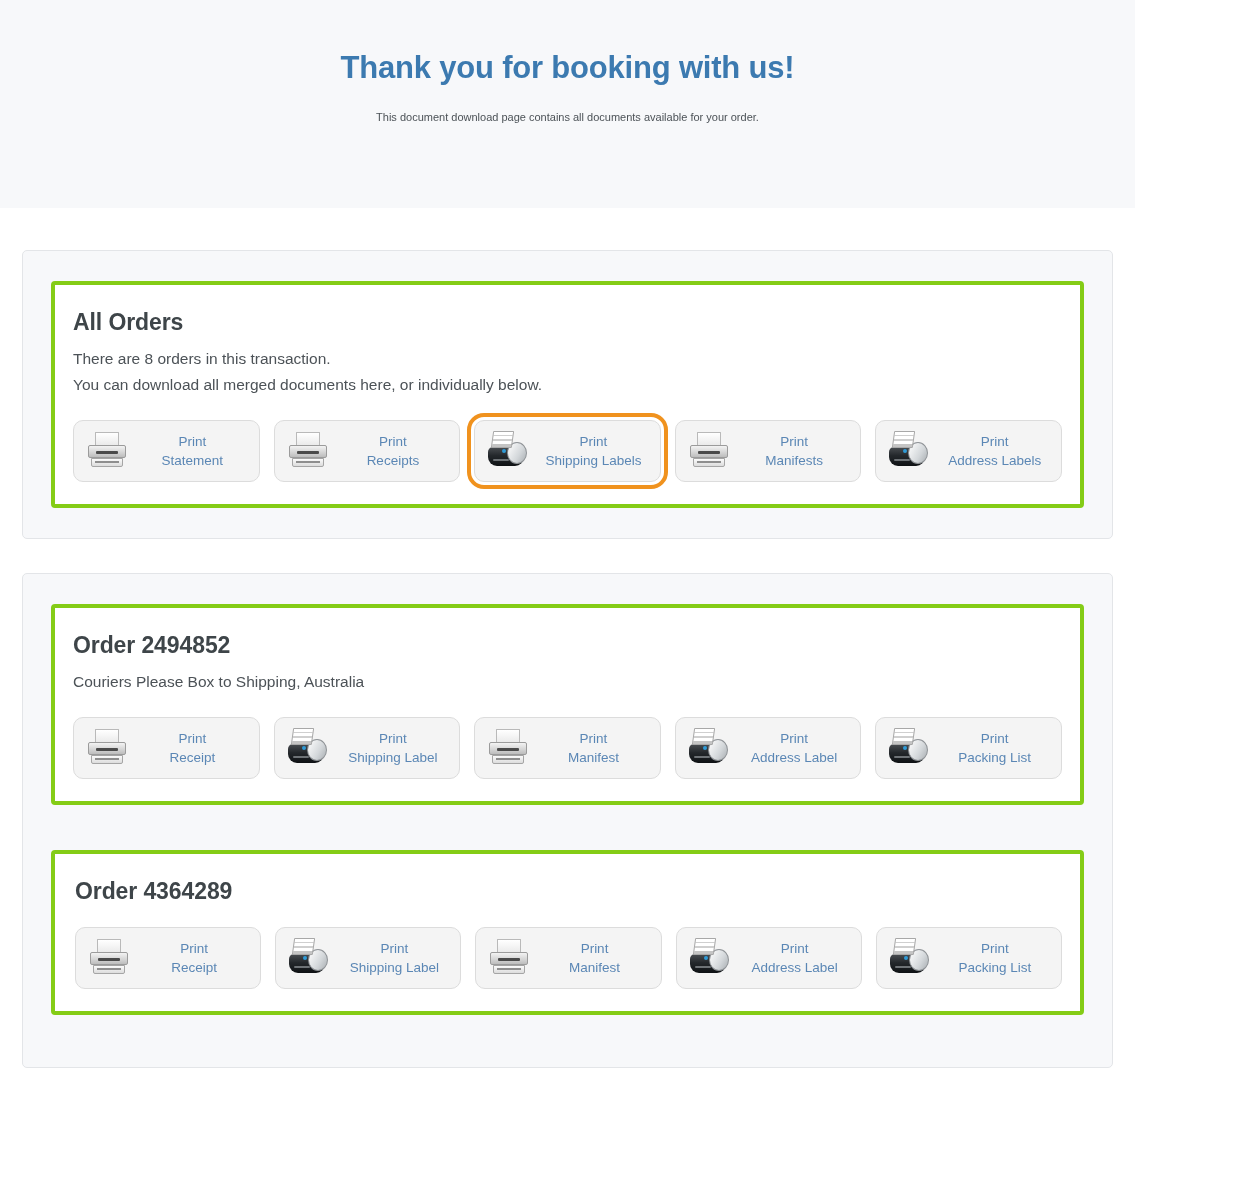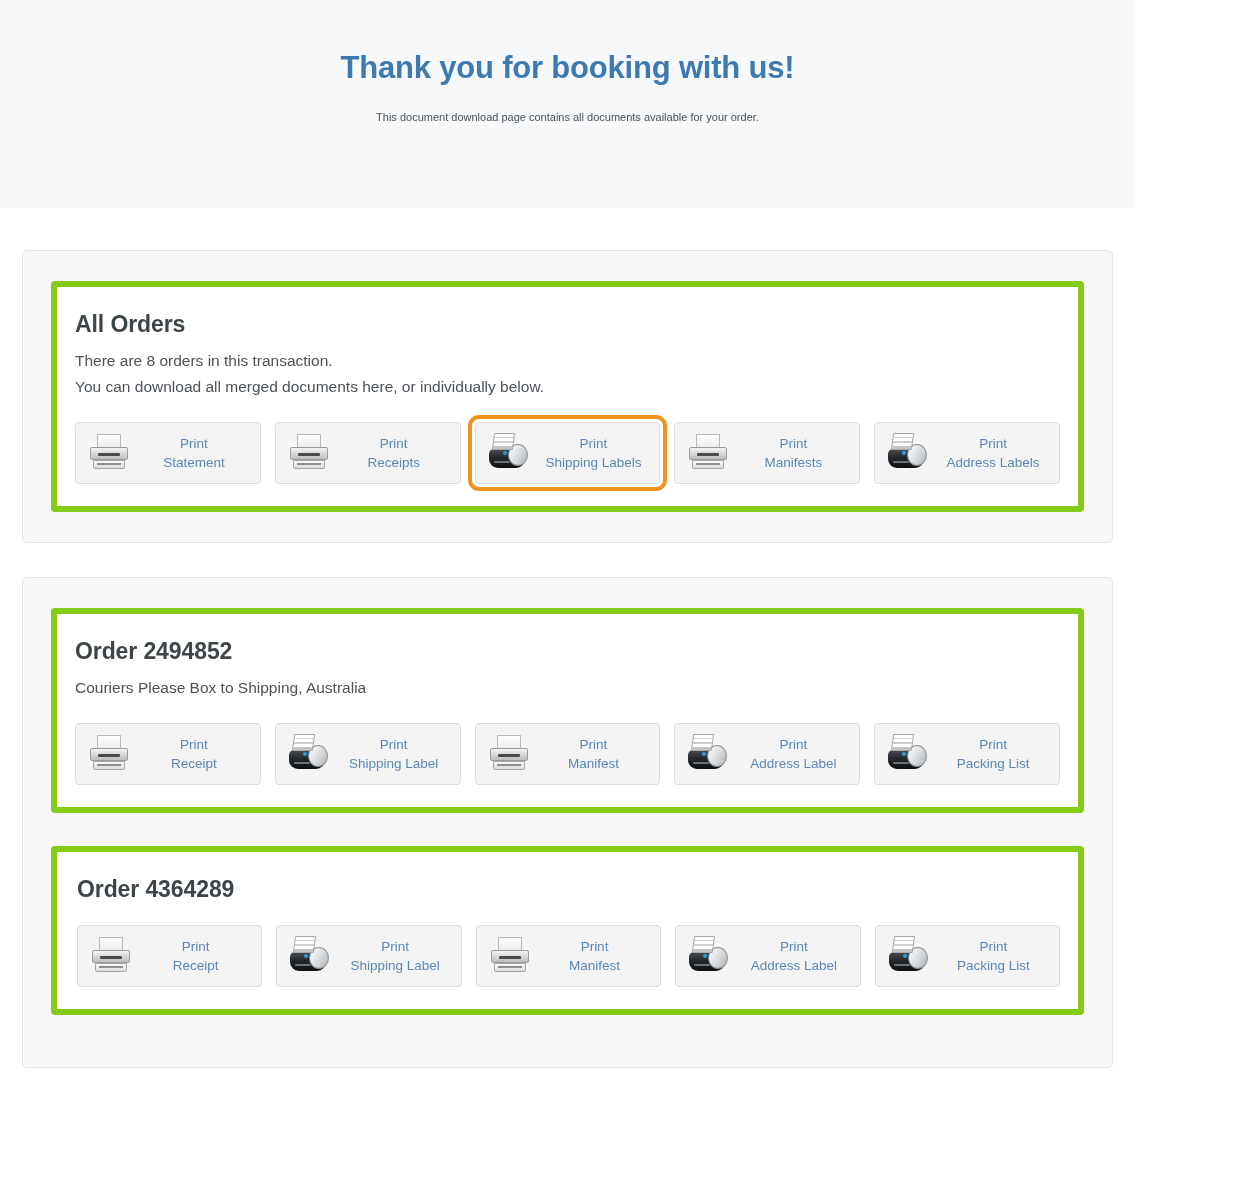--- a/index.html
+++ b/index.html
@@ -40,25 +40,25 @@
     background: #f7f8fa;
     border: 1px solid #e3e5e8;
     border-radius: 5px;
     padding: 30px 28px;
   }
   .panel.second { margin-top: 34px; padding-bottom: 52px; }
 
   
   .card {
     background: #ffffff;
-    border: 6px solid #84cc16;
+    border: 4px solid #84cc16;
     border-radius: 4px;
     padding: 24px 18px 22px 18px;
   }
-  .card + .card { margin-top: 33px; padding-left: 20px; }
+  .card + .card { margin-top: 45px; padding-left: 20px; }
 
   .card-title {
     margin: 0 0 10px 0;
     font-size: 23px;
     font-weight: bold;
     color: #3e4549;
     letter-spacing: -0.1px;
   }
   .card-line {
     margin: 0;
@@ -75,21 +75,21 @@
   .btn-row {
     display: flex;
     gap: 14px;
     margin-top: 22px;
   }
   .doc-btn {
     flex: 1 1 0;
     height: 62px;
     background: #f4f4f4;
     border: 1px solid #dcdcdc;
-    border-radius: 4px;
+    border-radius: 10px;
     display: flex;
     align-items: center;
     justify-content: flex-start;
     padding: 0 6px 0 10px;
     cursor: pointer;
     position: relative;
   }
   .doc-btn.highlight {
     outline: 4px solid #f0921e;
     outline-offset: 3px;

